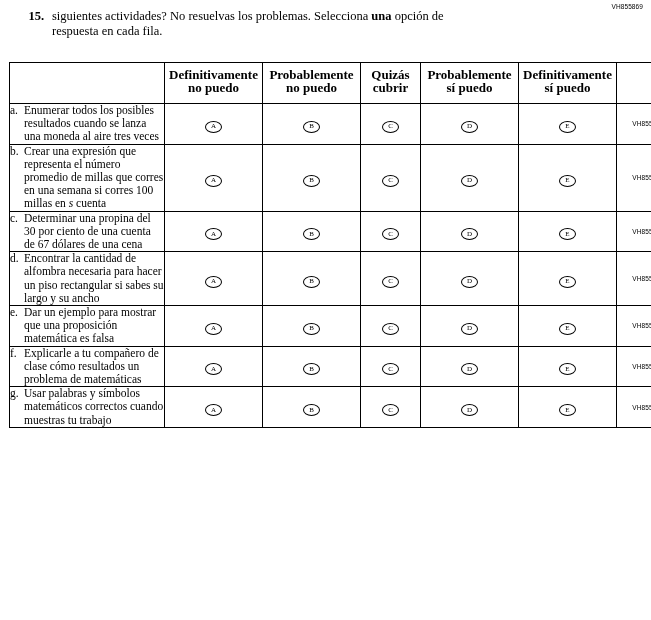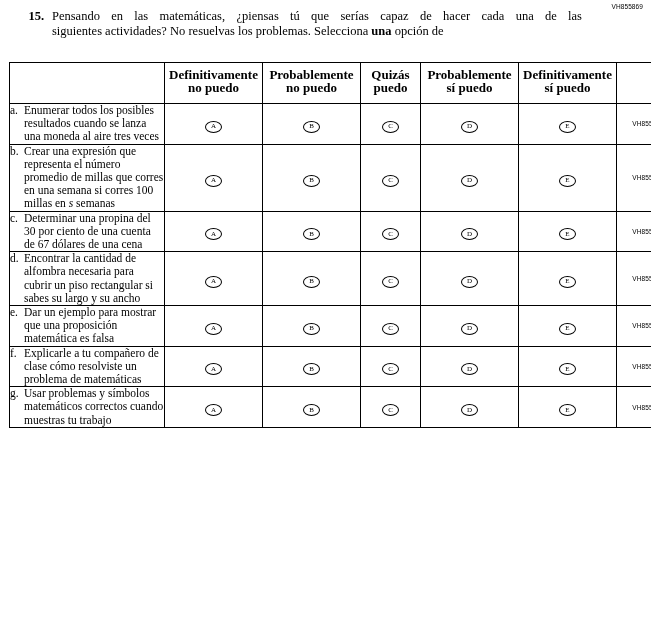--- a/index.html
+++ b/index.html
@@ -143,22 +143,22 @@
 </head>
 <body>
 
 <div class="page">
 
   <div class="top-code">VH855869</div>
 
   <div class="stem">
     <div class="stem-num">15.</div>
     <div class="stem-text">
-      <span class="stem-line l1">Pensando en las matemáticas, ¿piensas tú que serías capaz de hacer cada una de las</span>
       <span>siguientes  actividades?  No  resuelvas  los  problemas.  Selecciona  </span><span class="bold">una</span><span>  opción  de</span>
+      <span class="stem-line">respuesta en cada fila.</span>
     </div>
   </div>
 
   <table class="matrix">
     <colgroup>
       <col class="col-stem">
       <col class="col-opt">
       <col class="col-opt">
       <col class="col-opt-narrow">
       <col class="col-opt">
@@ -171,21 +171,21 @@
         <th>
           <div>Definitivamente</div>
           <div>no puedo</div>
         </th>
         <th>
           <div>Probablemente</div>
           <div>no puedo</div>
         </th>
         <th>
           <div>Quizás</div>
-          <div>puedo</div>
+          <div>cubrir</div>
         </th>
         <th>
           <div>Probablemente</div>
           <div>sí puedo</div>
         </th>
         <th>
           <div>Definitivamente</div>
           <div>sí puedo</div>
         </th>
         <th class="col-code"></th>
@@ -205,21 +205,21 @@
         <td class="bubble-cell"><span class="bubble"><span>C</span></span></td>
         <td class="bubble-cell"><span class="bubble"><span>D</span></span></td>
         <td class="bubble-cell"><span class="bubble"><span>E</span></span></td>
         <td class="code-cell">VH855873</td>
       </tr>
 
       <tr>
         <td class="item-cell">
           <div class="item-inner">
             <span class="item-letter">b.</span>
-            <span class="item-text"><span>Crear una expresión que representa el número promedio de millas que corres en una semana si corres 100 millas en </span><span class="ital">s</span><span> semanas</span></span>
+            <span class="item-text"><span>Crear una expresión que representa el número promedio de millas que corres en una semana si corres 100 millas en </span><span class="ital">s</span><span> cuenta</span></span>
           </div>
         </td>
         <td class="bubble-cell"><span class="bubble"><span>A</span></span></td>
         <td class="bubble-cell"><span class="bubble"><span>B</span></span></td>
         <td class="bubble-cell"><span class="bubble"><span>C</span></span></td>
         <td class="bubble-cell"><span class="bubble"><span>D</span></span></td>
         <td class="bubble-cell"><span class="bubble"><span>E</span></span></td>
         <td class="code-cell">VH855874</td>
       </tr>
 
@@ -235,21 +235,21 @@
         <td class="bubble-cell"><span class="bubble"><span>C</span></span></td>
         <td class="bubble-cell"><span class="bubble"><span>D</span></span></td>
         <td class="bubble-cell"><span class="bubble"><span>E</span></span></td>
         <td class="code-cell">VH855878</td>
       </tr>
 
       <tr>
         <td class="item-cell">
           <div class="item-inner">
             <span class="item-letter">d.</span>
-            <span class="item-text">Encontrar la cantidad de alfombra necesaria para cubrir un piso rectangular si sabes su largo y su ancho</span>
+            <span class="item-text">Encontrar la cantidad de alfombra necesaria para hacer un piso rectangular si sabes su largo y su ancho</span>
           </div>
         </td>
         <td class="bubble-cell"><span class="bubble"><span>A</span></span></td>
         <td class="bubble-cell"><span class="bubble"><span>B</span></span></td>
         <td class="bubble-cell"><span class="bubble"><span>C</span></span></td>
         <td class="bubble-cell"><span class="bubble"><span>D</span></span></td>
         <td class="bubble-cell"><span class="bubble"><span>E</span></span></td>
         <td class="code-cell">VH855879</td>
       </tr>
 
@@ -265,36 +265,36 @@
         <td class="bubble-cell"><span class="bubble"><span>C</span></span></td>
         <td class="bubble-cell"><span class="bubble"><span>D</span></span></td>
         <td class="bubble-cell"><span class="bubble"><span>E</span></span></td>
         <td class="code-cell">VH855880</td>
       </tr>
 
       <tr>
         <td class="item-cell">
           <div class="item-inner">
             <span class="item-letter">f.</span>
-            <span class="item-text">Explicarle a tu compañero de clase cómo resolviste un problema de matemáticas</span>
+            <span class="item-text">Explicarle a tu compañero de clase cómo resultados un problema de matemáticas</span>
           </div>
         </td>
         <td class="bubble-cell"><span class="bubble"><span>A</span></span></td>
         <td class="bubble-cell"><span class="bubble"><span>B</span></span></td>
         <td class="bubble-cell"><span class="bubble"><span>C</span></span></td>
         <td class="bubble-cell"><span class="bubble"><span>D</span></span></td>
         <td class="bubble-cell"><span class="bubble"><span>E</span></span></td>
         <td class="code-cell">VH855881</td>
       </tr>
 
       <tr>
         <td class="item-cell">
           <div class="item-inner">
             <span class="item-letter">g.</span>
-            <span class="item-text">Usar problemas y símbolos matemáticos correctos cuando muestras tu trabajo</span>
+            <span class="item-text">Usar palabras y símbolos matemáticos correctos cuando muestras tu trabajo</span>
           </div>
         </td>
         <td class="bubble-cell"><span class="bubble"><span>A</span></span></td>
         <td class="bubble-cell"><span class="bubble"><span>B</span></span></td>
         <td class="bubble-cell"><span class="bubble"><span>C</span></span></td>
         <td class="bubble-cell"><span class="bubble"><span>D</span></span></td>
         <td class="bubble-cell"><span class="bubble"><span>E</span></span></td>
         <td class="code-cell">VH855876</td>
       </tr>
 

